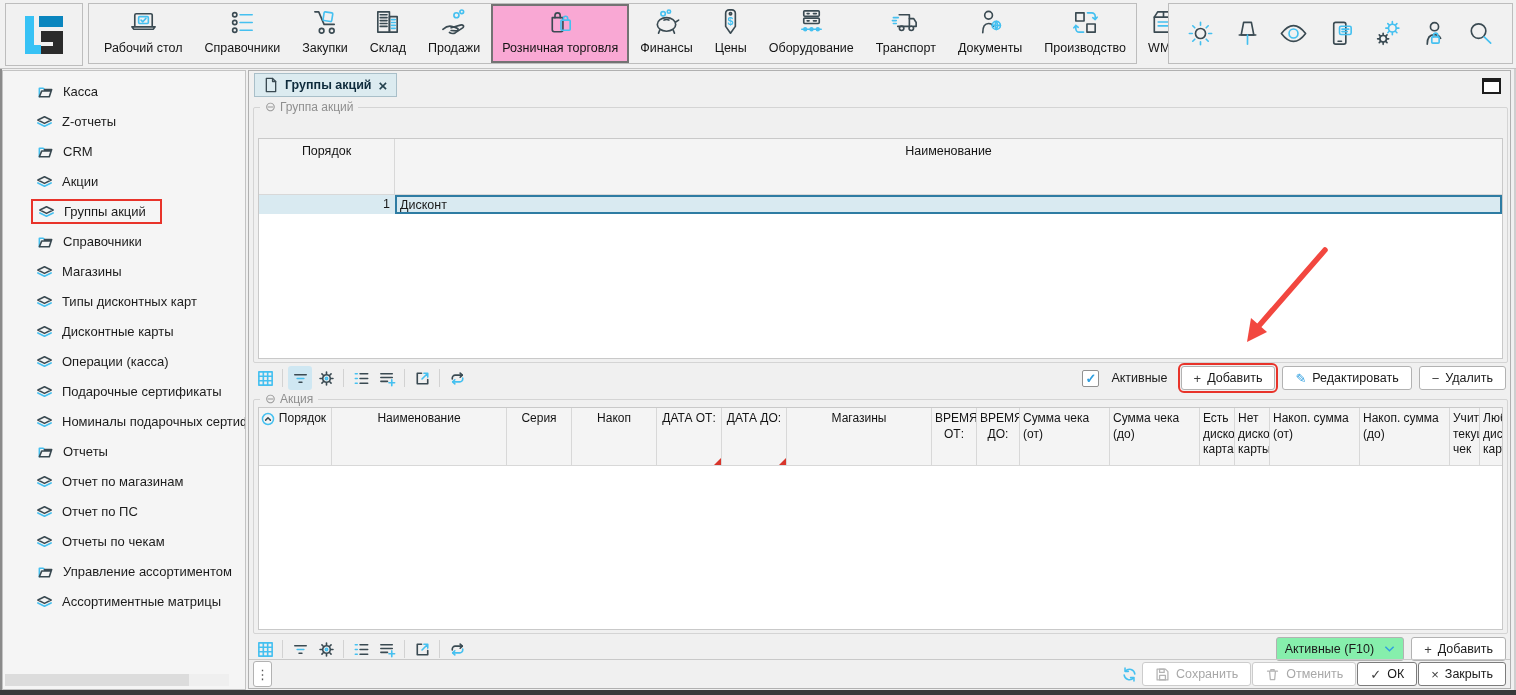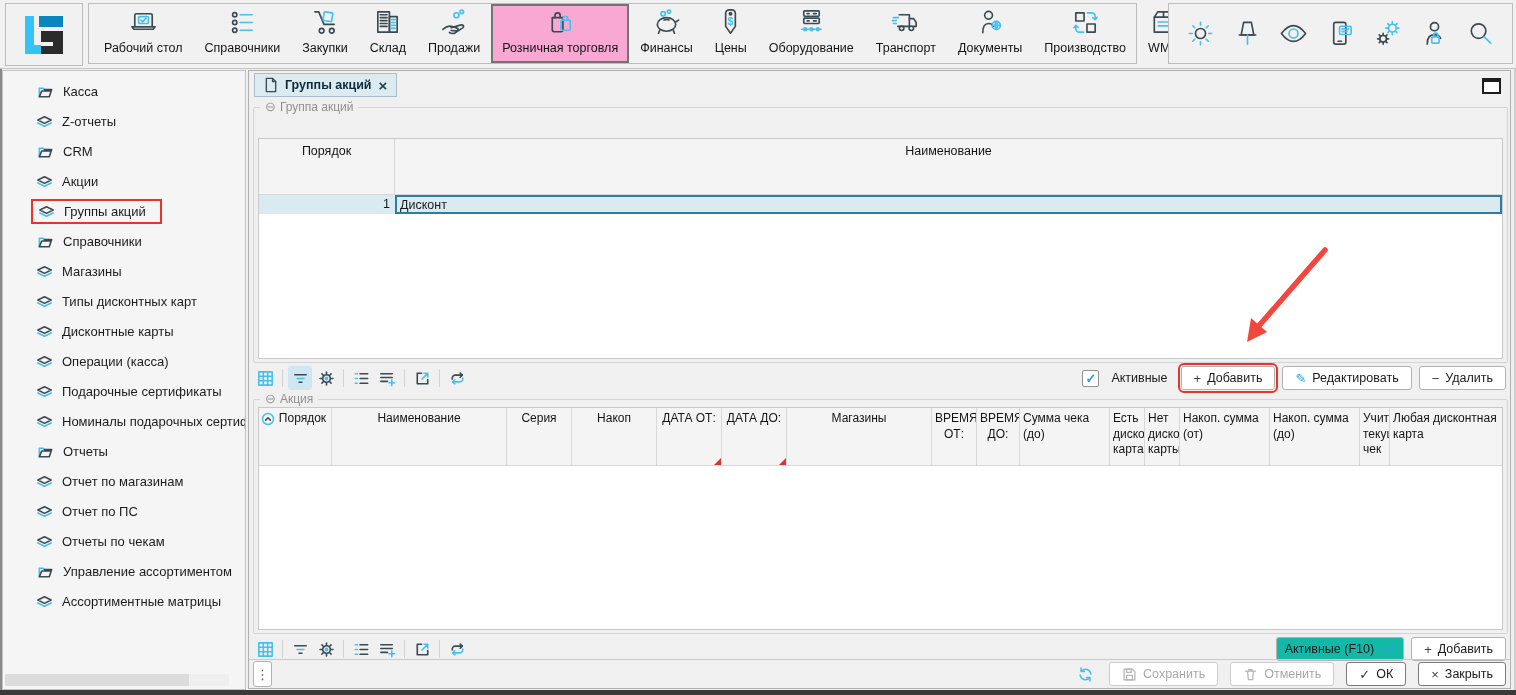--- a/index.html
+++ b/index.html
@@ -90,40 +90,40 @@
 
   
   .btn{height:24px;background:#fff;border:1px solid #b2b2b2;border-radius:3px;display:inline-flex;align-items:center;justify-content:center;gap:6px;font-size:12.5px;color:#1a1a1a;padding:0 12px;box-sizing:border-box;white-space:nowrap;}
   .btn .bglyph{font-size:13px;color:#3c3c3c;}
   .btn .bglyph.blue{color:#2f9fe0;}
   .btn.strong{border-color:#7c7c7c;}
   .btn.disabled{color:#a8a8a8;border-color:#cccccc;}
   .btn.redboxed{outline:2px solid #e8332a;outline-offset:1px;}
   .chk{width:15px;height:15px;background:#fff;border:1px solid #919191;border-radius:2px;display:inline-flex;align-items:center;justify-content:center;font-size:13px;font-weight:bold;color:#2f9fe0;line-height:1;}
   .chklabel{font-size:12.5px;margin-left:5px;margin-right:6px;}
-  .dropdown{height:24px;min-width:128px;background:#14b8a6;border:1px solid #b2b2b2;border-radius:3px;display:inline-flex;align-items:center;font-size:12.5px;padding:0 8px;box-sizing:border-box;gap:10px;}
+  .dropdown{height:24px;min-width:128px;background:#86efac;border:1px solid #b2b2b2;border-radius:3px;display:inline-flex;align-items:center;font-size:12.5px;padding:0 8px;box-sizing:border-box;gap:10px;}
   .dropdown .dd-label{flex:1;}
   .dropdown svg{width:11px;height:8px;}
 
   
   #table2{position:absolute;left:4px;top:7px;right:4px;bottom:3px;background:#fff;border:1px solid #c9c9c9;box-sizing:border-box;overflow:hidden;}
   #t2-head{display:flex;height:57px;border-bottom:1px solid #d8d8d8;background:#f4f4f4;}
   .t2h{box-sizing:border-box;border-right:1px solid #d8d8d8;font-size:12px;line-height:1.3;color:#141414;padding:3px 3px;overflow:hidden;position:relative;flex:none;}
   .t2h.alc{text-align:center;}
   .t2h.all{text-align:left;}
   .t2h.last{flex:1;border-right:none;}
   .t2h .sort{position:absolute;left:2px;top:4px;}
   .t2h .sort svg{width:14px;height:14px;}
   .t2h.wsort{padding-left:18px;}
   .corner{position:absolute;right:0;bottom:0;width:0;height:0;border-left:7px solid transparent;border-bottom:7px solid #d8352b;}
 
   
   #statusbar{position:absolute;left:0;right:0;bottom:0;height:29px;border-top:1px solid #c9c9c9;display:flex;align-items:center;padding:0 4px;box-sizing:border-box;}
   #overflow-btn{width:17px;height:24px;background:#fff;border:1px solid #b2b2b2;border-radius:3px;display:flex;align-items:center;justify-content:center;font-size:13px;color:#555;}
-  #status-right{margin-left:auto;display:flex;align-items:center;gap:12px;}
+  #status-right{margin-left:auto;display:flex;align-items:center;gap:1px;}
   #refresh-btn{width:24px;height:24px;display:flex;align-items:center;justify-content:center;}
   #refresh-btn svg{width:17px;height:17px;}
 
   
   #arrow-svg{position:absolute;left:1150px;top:228px;width:220px;height:140px;pointer-events:none;}
 </style>
 </head>
 <body>
 
 <div id="win-left"></div>
@@ -658,20 +658,21 @@
                 <path class="d" stroke-width="1.5" d="M5.3 9.3 8 6.6l2.7 2.7"></path>
               </svg></span><span>Порядок</span></div>
           <div class="t2h alc" style="width:175px"><span>Наименование</span></div>
           <div class="t2h alc" style="width:65px"><span>Серия</span></div>
           <div class="t2h alc" style="width:85px"><span>Накоп</span></div>
           <div class="t2h alc" style="width:65px"><span>ДАТА ОТ:</span><span class="corner"></span></div>
           <div class="t2h alc" style="width:65px"><span>ДАТА ДО:</span><span class="corner"></span></div>
           <div class="t2h alc" style="width:145px"><span>Магазины</span></div>
           <div class="t2h alc" style="width:45px"><span>ВРЕМЯ ОТ:</span></div>
           <div class="t2h alc" style="width:43px"><span>ВРЕМЯ ДО:</span></div>
+          <div class="t2h all" style="width:90px"><span>Сумма чека (от)</span></div>
           <div class="t2h all" style="width:90px"><span>Сумма чека (до)</span></div>
           <div class="t2h all" style="width:35px"><span>Есть дисконтная карта</span></div>
           <div class="t2h all" style="width:35px"><span>Нет дисконтной карты</span></div>
           <div class="t2h all" style="width:90px"><span>Накоп. сумма (от)</span></div>
           <div class="t2h all" style="width:90px"><span>Накоп. сумма (до)</span></div>
           <div class="t2h all" style="width:30px"><span>Учитывать текущий чек</span></div>
           <div class="t2h all last" style="width:31px"><span>Любая дисконтная карта</span></div>
         </div>
     </div>
   </div>

